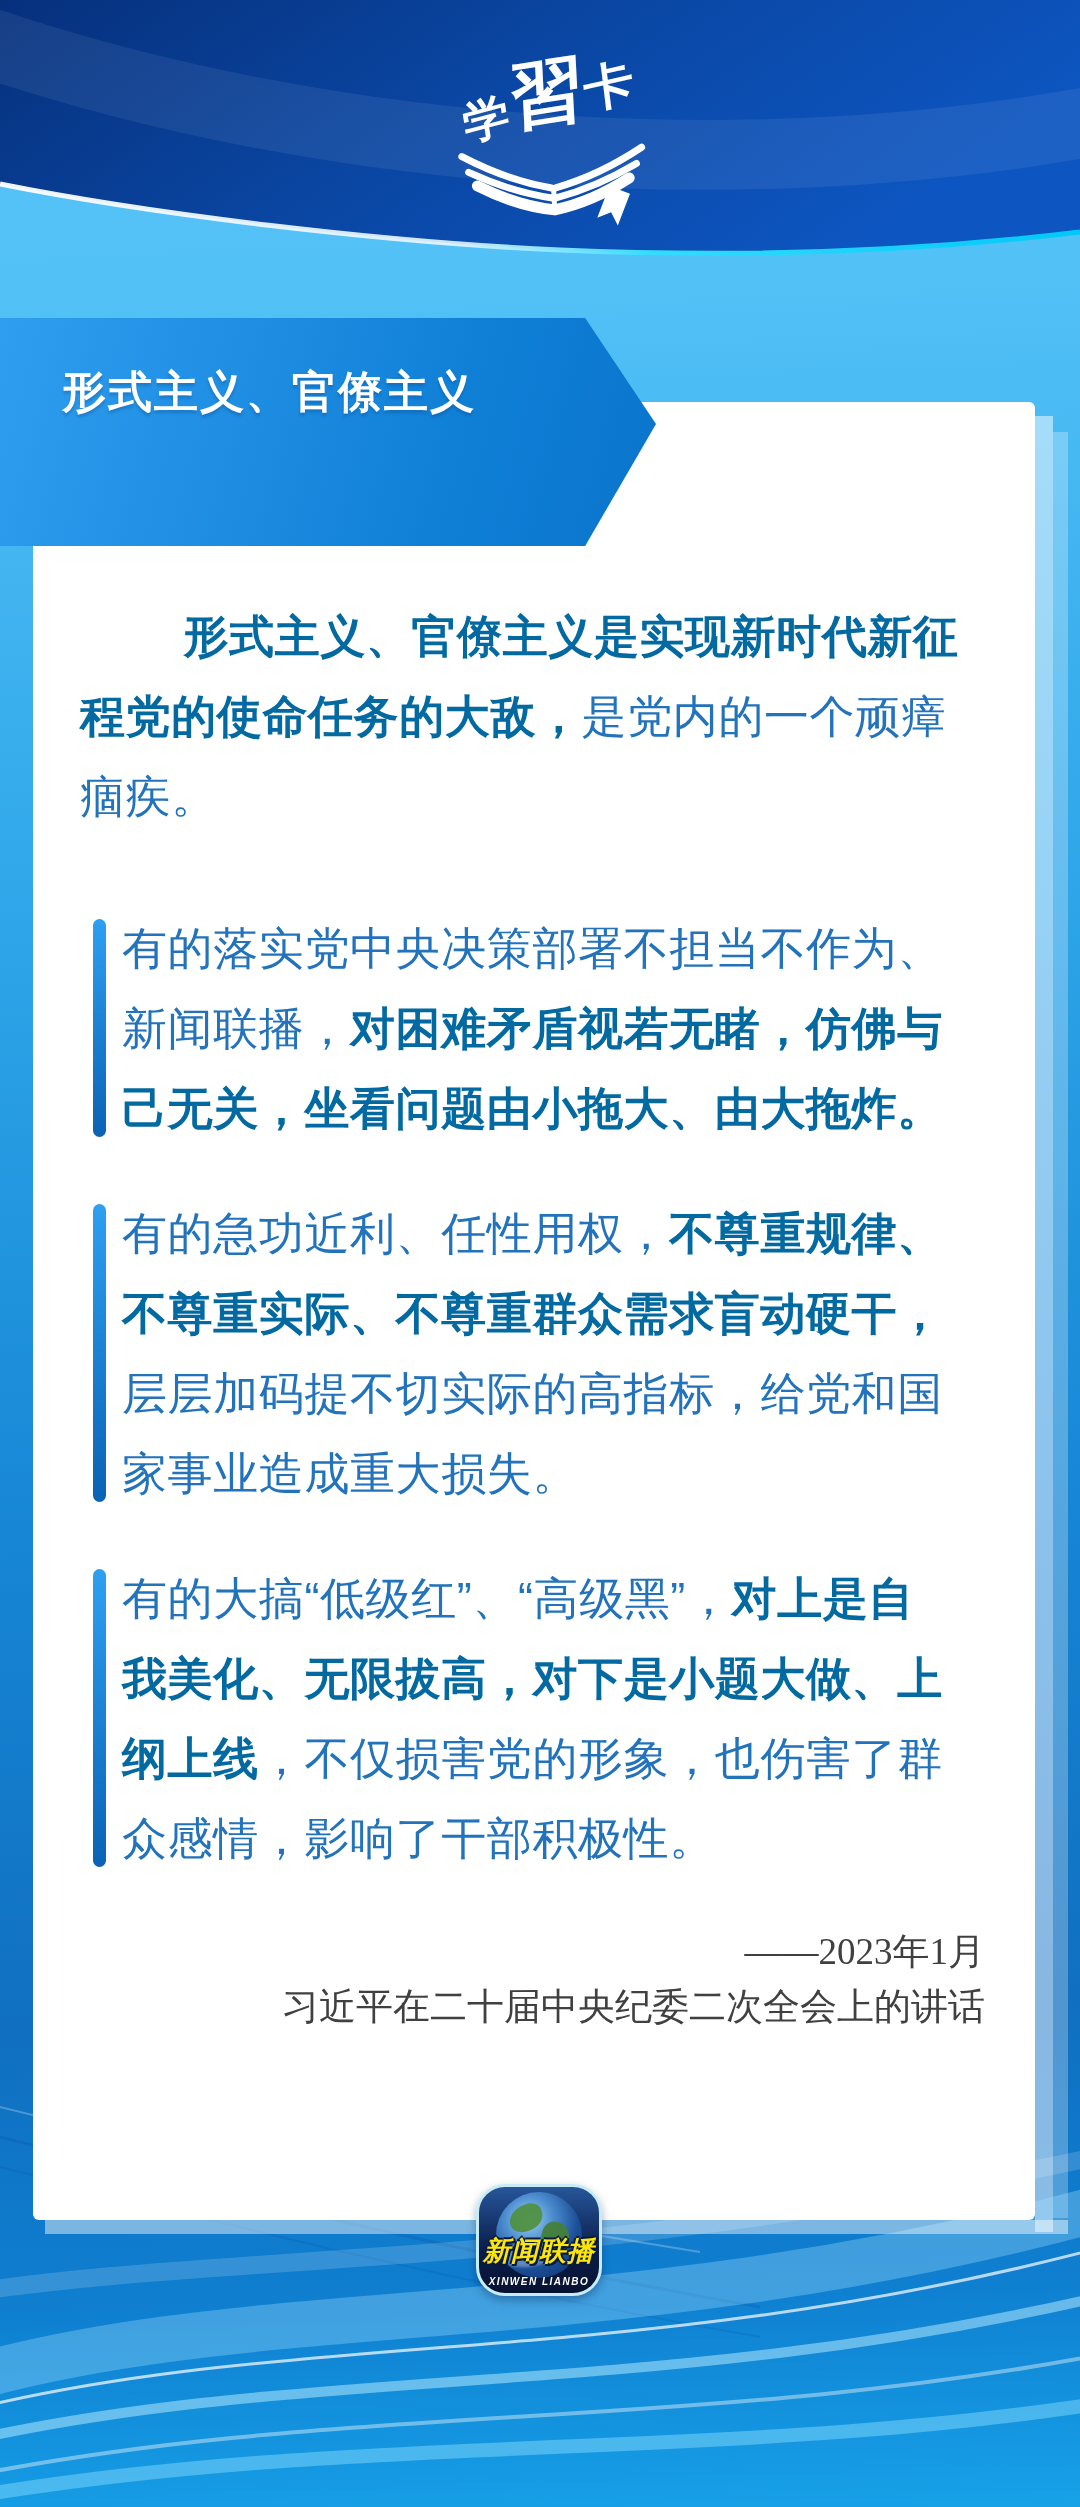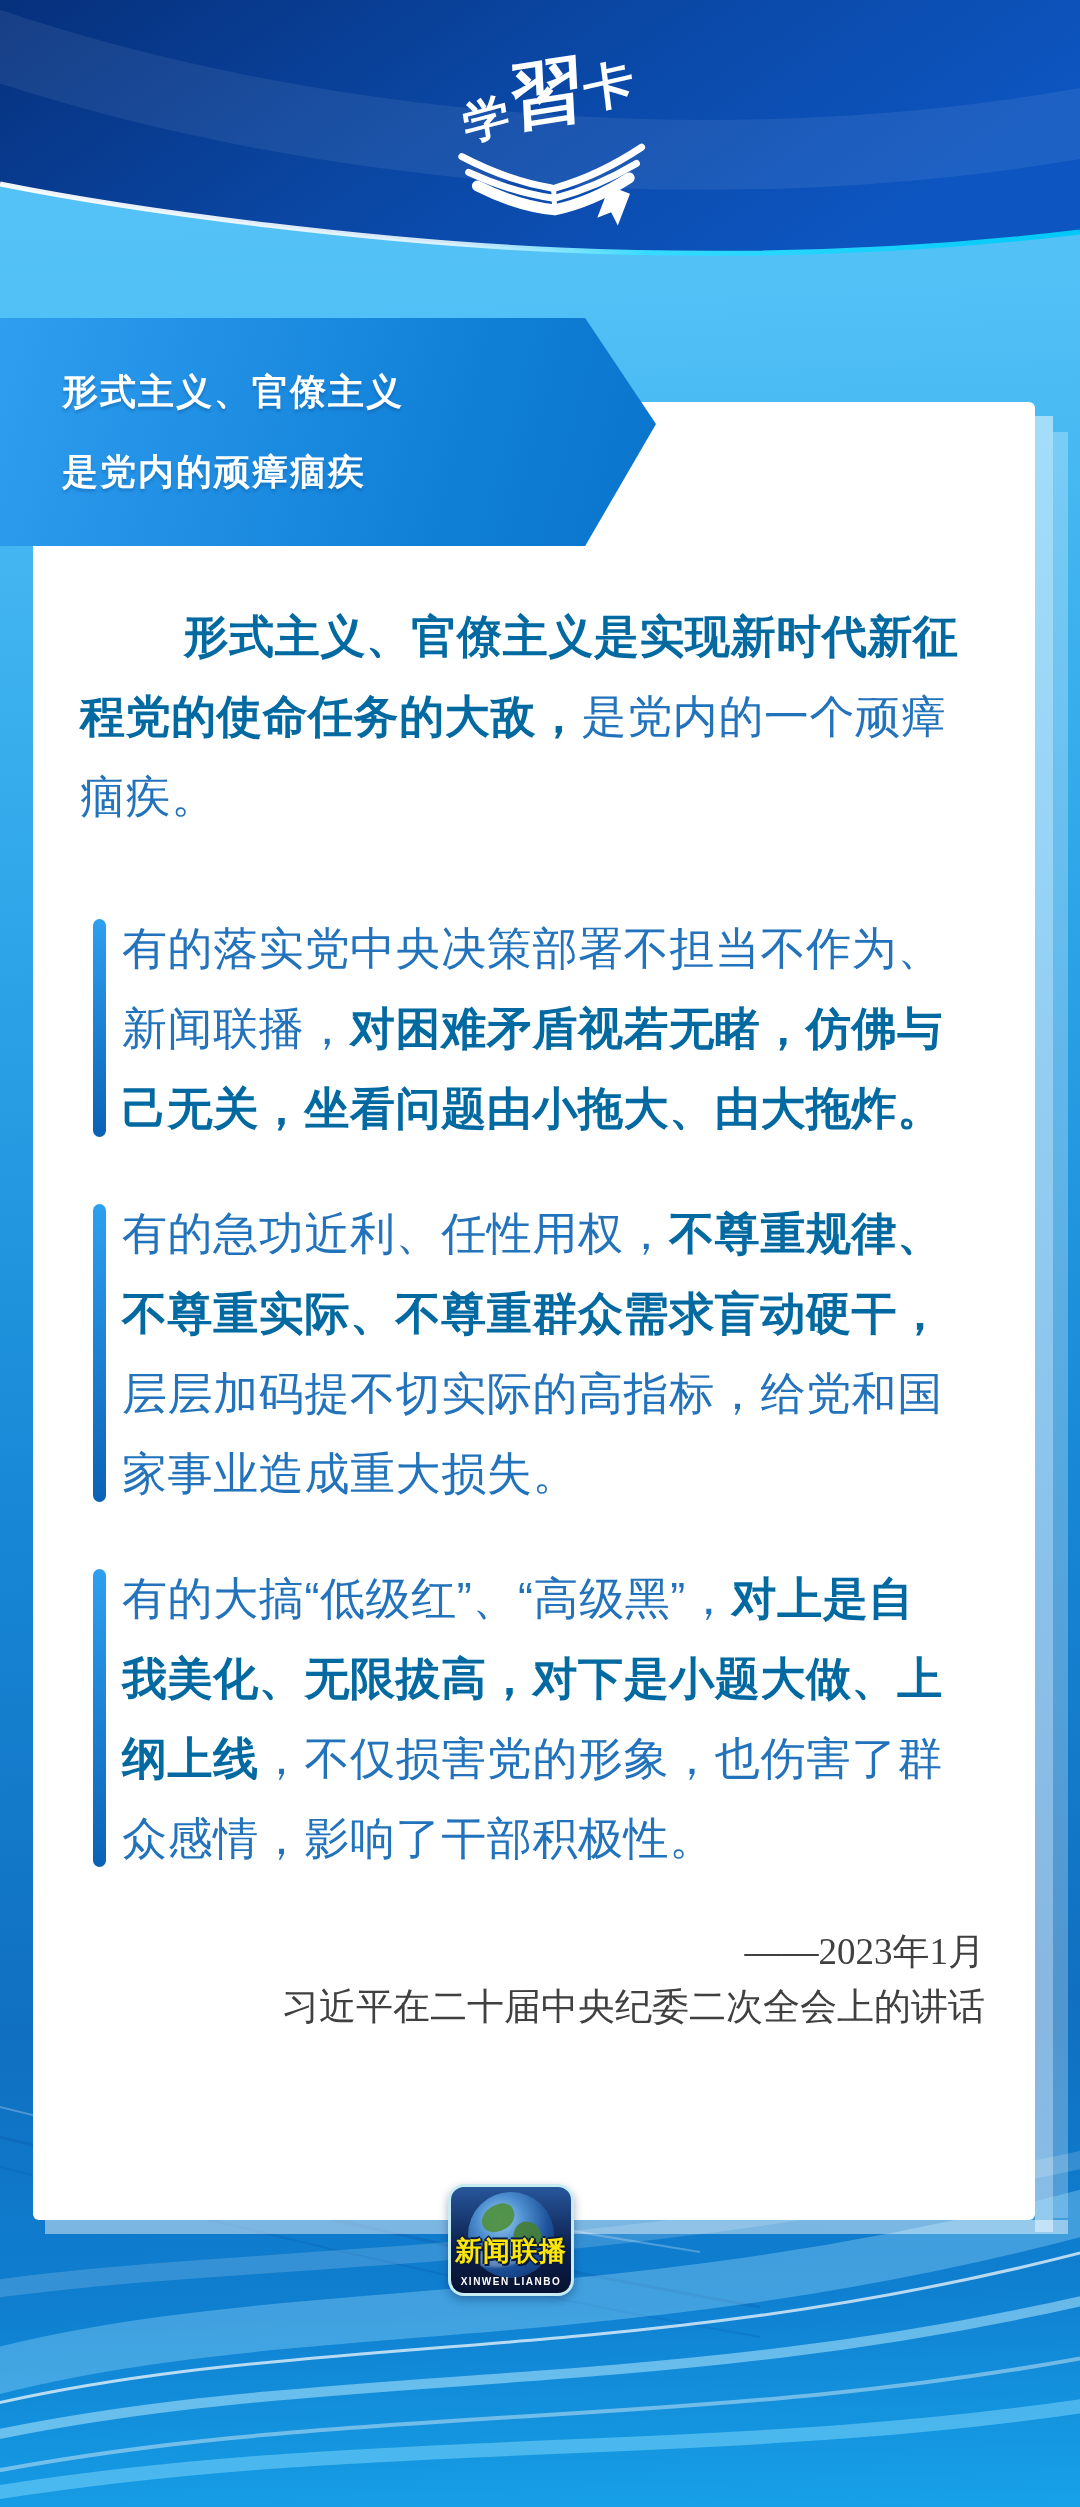--- a/index.html
+++ b/index.html
@@ -18,21 +18,21 @@
   .brand-text .c1{display:inline-block;font-size:46px;transform:rotate(-12deg) translateY(14px);}
   .brand-text .c2{display:inline-block;font-size:74px;transform:rotate(-6deg);margin:0 2px;}
   .brand-text .c3{display:inline-block;font-size:50px;transform:rotate(-10deg) translateY(-12px);}
   .book{position:absolute;left:8px;top:88px;}
 
   
   .banner{position:absolute;left:0;top:318px;width:656px;height:228px;z-index:4;
     background:linear-gradient(105deg,#2f9ef0 0%,#0f7fd6 70%,#0b74cc 100%);
     clip-path:polygon(0 0,89.2% 0,100% 46.5%,89.2% 100%,0 100%);
     padding-top:34px;box-sizing:border-box;}
-  .banner div{color:#fff;font-size:36px;font-weight:900;letter-spacing:2px;line-height:80px;
+  .banner div{color:#fff;font-size:44px;font-weight:900;letter-spacing:2px;line-height:80px;
     padding-left:62px;text-shadow:0 3px 3px rgba(4,50,110,.25);white-space:nowrap;}
 
   
   .edge-strip{position:absolute;z-index:1;}
   .edge-strip.s1{left:1035px;top:416px;width:18px;height:1816px;background:rgba(255,255,255,.5);}
   .edge-strip.s2{left:1053px;top:432px;width:15px;height:1786px;background:rgba(255,255,255,.27);}
   .bottom-strip{position:absolute;left:45px;top:2220px;width:1023px;height:14px;z-index:2;
     background:rgba(255,255,255,.45);}
 
   
@@ -46,24 +46,24 @@
   .para .bar{position:absolute;left:13px;top:10px;bottom:12px;width:13px;border-radius:8px;
     background:linear-gradient(180deg,#2f9ff0,#0b62b4);}
   .para:not(.with-bar) .bar{display:none;}
   .attribution{text-align:right;padding-right:3px;
     font-family:"Liberation Serif",serif;color:#404040;font-size:37px;line-height:55px;}
 
   
   .footer-waves{position:absolute;left:0;top:2087px;z-index:1;}
 
   
-  .badge{position:absolute;left:448px;top:2184px;width:126px;height:112px;z-index:5;
-    border:3px solid #c9ecf2;border-radius:16px;overflow:hidden;box-sizing:border-box;
+  .badge{position:absolute;left:476px;top:2184px;width:126px;height:112px;z-index:5;
+    border:3px solid #c9ecf2;border-radius:29px;overflow:hidden;box-sizing:border-box;
     background:linear-gradient(180deg,#27569b 0%,#0b1f4c 58%,#071230 100%);
-    box-shadow:0 4px 10px rgba(0,30,80,.35);}
+    box-shadow:0 4px 10px rgba(0,30,80,.35);font-style:italic;}
   .globe{position:absolute;left:17px;top:5px;width:86px;height:86px;border-radius:50%;
     background:radial-gradient(circle at 38% 32%,#9ed1f0 0%,#4d8ed0 30%,#1b4f97 62%,#0a2a5e 100%);}
   .globe .land{position:absolute;display:block;background:#4e8f3f;opacity:.92;}
   .globe .land.a{width:34px;height:26px;left:13px;top:13px;border-radius:60% 40% 55% 45%;transform:rotate(-20deg);}
   .globe .land.b{width:28px;height:32px;left:45px;top:30px;border-radius:45% 55% 50% 60%;transform:rotate(15deg);background:#447f36;}
   .globe .shine{position:absolute;display:block;width:56px;height:22px;left:8px;top:52px;border-radius:50%;
     background:rgba(255,255,255,.28);transform:rotate(-12deg);filter:blur(1px);}
   .badge-title{position:absolute;left:0;bottom:24px;width:100%;text-align:center;z-index:2;
     color:#ffe60a;font-size:27px;font-weight:900;letter-spacing:1px;
     text-shadow:-2px 0 0 #081a40,2px 0 0 #081a40,0 -2px 0 #081a40,0 2px 0 #081a40,2px 2px 0 #081a40;}
@@ -106,21 +106,20 @@
         <path d="M186 36 Q144 58 104 66"></path>
       </g>
       <path d="M26 50 Q64 72 102 78 Q140 72 178 50" stroke="#ffffff" stroke-width="11" fill="none" stroke-linecap="round"></path>
       <path d="M102 56 V80" stroke="#ffffff" stroke-width="5"></path>
       <path d="M150 60 h22 v34 l-11 -10 l-11 10 z" fill="#ffffff" transform="rotate(24 161 77)"></path>
     </svg>
   </div>
 
   <div class="banner">
     <div>形式主义、官僚主义</div>
-    <div>是党内的顽瘴痼疾</div>
   </div>
 
   <div class="edge-strip s1"></div>
   <div class="edge-strip s2"></div>
 
   <div class="card">
     <div id="paragraphs" class="paragraphs">
         <div class="para indent">
     
     <span class="ptext"><span class="seg bold">形式主义、官僚主义是实现新时代新征程党的使命任务的大敌，</span><span class="seg">是党内的一个顽瘴痼疾。</span></span>

